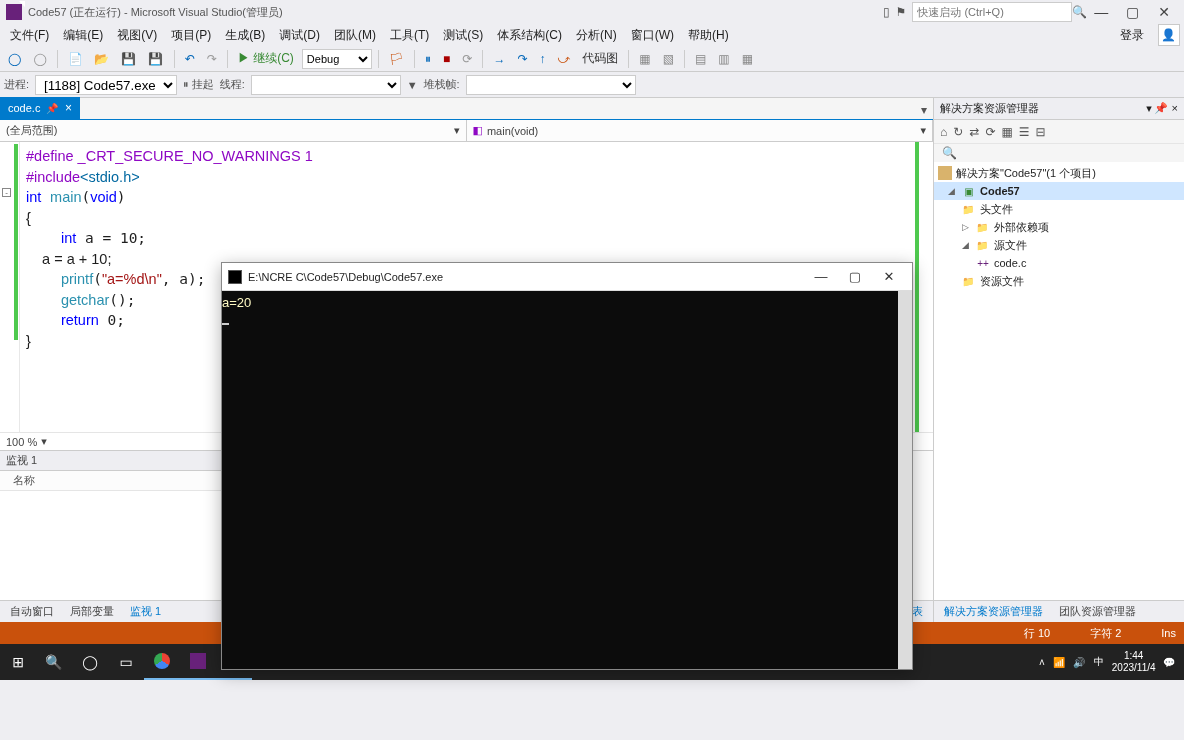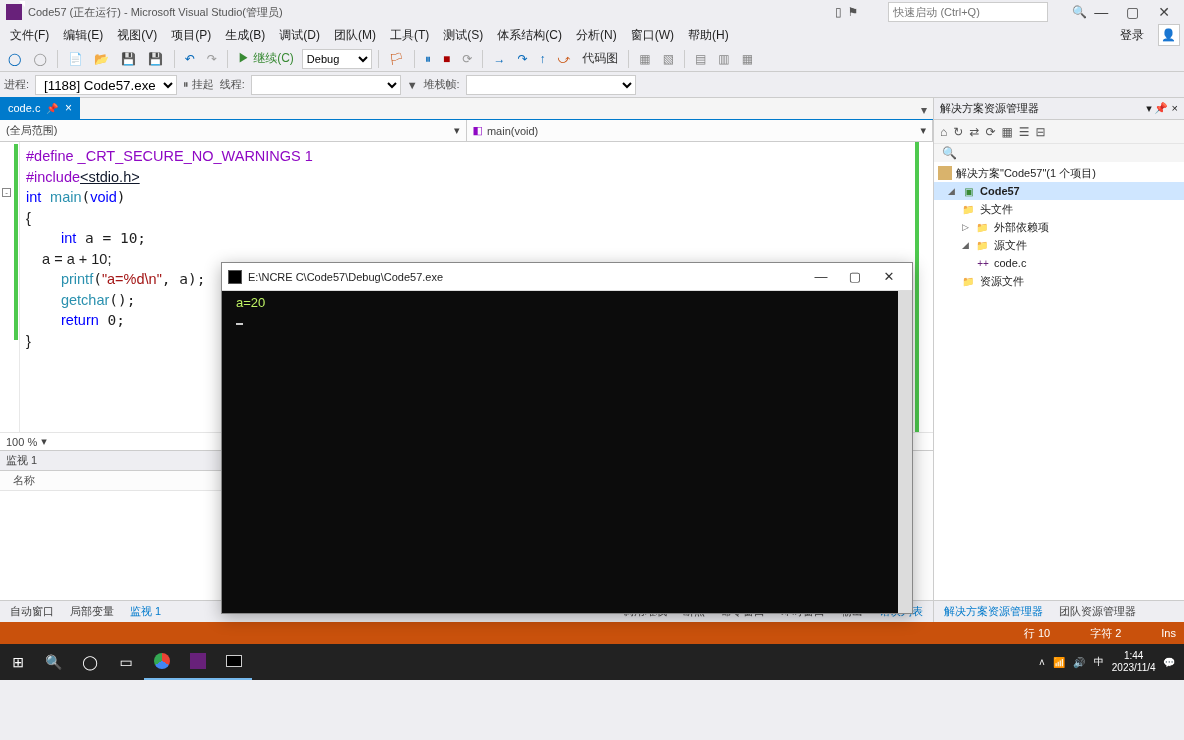--- a/index.html
+++ b/index.html
@@ -4,21 +4,21 @@
 <style>
 * { margin: 0; padding: 0; box-sizing: border-box; font-family: "Microsoft YaHei", "Segoe UI", sans-serif; }
 body { width: 1184px; height: 740px; overflow: hidden; background: #eeeef2; font-size: 12px; color: #1e1e1e; }
 .vs-window { display: flex; flex-direction: column; height: 644px; }
 .titlebar { height: 24px; background: #eeeef2; display: flex; align-items: center; padding: 0 6px; }
 .titlebar .vsicon { width: 16px; height: 16px; background: #68217a; display:inline-block; margin-right:6px; position:relative; }
 .titlebar .vsicon::after{content:"";position:absolute;right:-3px;top:-3px;width:0;height:0;border-left:6px solid transparent;border-top:6px solid #fff;}
 .titlebar .title { color:#555; font-size:11px; }
 .titlebar .spacer { flex:1; }
 .titlebar .wincontrols span { display:inline-block; width:28px; text-align:center; color:#444; font-size:14px; cursor:pointer; }
-.quicklaunch { width:160px; height:20px; border:1px solid #ccc; background:#fff; margin:0 24px; padding:1px 4px; color:#999; font-size:11px; }
+.quicklaunch { width:160px; height:20px; border:1px solid #ccc; background:#fff; margin:0 0; padding:1px 4px; color:#999; font-size:11px; }
 .menubar { height: 22px; background:#eeeef2; display:flex; align-items:center; padding:0 4px; gap:2px; }
 .menubar span { padding:2px 6px; font-size:12px; color:#1e1e1e; cursor:pointer; }
 .login { margin-left:auto; padding:2px 8px; color:#1e1e1e; }
 .avatarbox{width:22px;height:22px;border:1px solid #c9c9c9;margin-left:6px;background:#fff;display:flex;align-items:center;justify-content:center;}
 .toolbar { height: 26px; background:#eeeef2; border-bottom:1px solid #ccc; display:flex; align-items:center; padding:0 4px; gap:4px; }
 .toolbar .btn { padding:2px 4px; color:#333; font-size:12px; cursor:pointer; }
 .toolbar .sep { width:1px; height:18px; background:#ccc; margin:0 2px; }
 .toolbar select { height:20px; border:1px solid #ccc; background:#fff; font-size:11px; }
 .toolbar .play { color:#388a34; }
 .toolbar2 { height:26px; background:#eeeef2; border-bottom:1px solid #ccc; display:flex; align-items:center; padding:0 4px; gap:6px; font-size:11px; color:#555; }
@@ -28,21 +28,21 @@
 .tabstrip { height:22px; background:#f5f5f5; border-bottom:1px solid #007acc; display:flex; align-items:flex-end; }
 .tab { background:#007acc; color:#fff; height:22px; display:flex; align-items:center; padding:0 8px; font-size:11px; gap:6px; }
 .tab .pin{font-size:10px;} .tab .close{font-size:12px;cursor:pointer;}
 .navbar { height:22px; display:flex; border-bottom:1px solid #ccc; }
 .navbar .nav { flex:1; border-right:1px solid #ccc; padding:2px 6px; font-size:11px; color:#444; background:#fcfcfc; display:flex; align-items:center; gap:4px;}
 .code-area { flex:1; background:#fff; position:relative; overflow:hidden; }
 .gutter { position:absolute; left:0; top:0; bottom:0; width:20px; border-right:1px solid #e8e8e8; }
 .gutter .greenbar{position:absolute;left:14px;top:2px;width:4px;height:196px;background:#4ec94e;}
 .gutter .minus{position:absolute;left:2px;top:46px;width:9px;height:9px;border:1px solid #888;font-size:8px;line-height:7px;text-align:center;color:#555;background:#fff;}
 pre.code { font-family: Consolas, monospace; font-size:14.5px; line-height:20.5px; padding:4px 8px 4px 26px; white-space:pre; }
-.k-purple{color:#8f08c4;text-align:right;} .k-blue{color:#0000ff;} .k-teal{color:#2b91af;} .k-str{color:#a31515;} .k-inc{color:#0f172a;text-decoration:underline;}
+.k-purple{color:#8f08c4;text-align:right;} .k-blue{color:#0000ff;} .k-teal{color:#2b91af;} .k-str{color:#a31515;} .k-inc{color:#0369a1;}
 .right-green{position:absolute;right:14px;top:0;width:4px;height:100%;background:#4ec94e;}
 .zoom { height:18px; background:#fff; border-top:1px solid #e5e5e5; font-size:11px; padding:1px 6px; color:#444; display:flex; align-items:center; gap:4px;}
 .hsplit { height:150px; display:flex; border-top:1px solid #ccc; }
 .panel { flex:1; display:flex; flex-direction:column; background:#f5f5f5; }
 .panel+.panel{border-left:1px solid #ccc;}
 .panel-title { background:#eeeef2; padding:2px 6px; font-size:11px; border-bottom:1px solid #ccc; color:#444;}
 .panel-head { display:flex; background:#fcfcfc; border-bottom:1px solid #e5e5e5; font-size:11px; color:#555;}
 .panel-head span{padding:2px 13px;flex:1;}
 .panel-body{flex:1;background:#fff;}
 .bottom-tabs { height:22px; display:flex; align-items:center; padding:0 4px; gap:4px; font-size:11px; background:#eeeef2; border-top:1px solid #ccc;}
@@ -61,26 +61,26 @@
 .ico-sol{background:#d9b36c;} .ico-proj{color:#388a34;} .ico-fold{color:#d9a441;} .ico-c{color:#68217a;}
 .caret{width:10px;color:#666;font-size:9px;}
 .status { height:22px; background:#c9510c; color:#fff; display:flex; align-items:center; padding:0 8px; font-size:11px; }
 .status .spacer{flex:1;}
 .taskbar { height:36px; background:#222; display:flex; align-items:center; }
 .taskbar .tbtn { width:36px; height:36px; display:flex; align-items:center; justify-content:center; color:#fff; font-size:14px; cursor:pointer;}
 .taskbar .tbtn.active{border-bottom:2px solid #76b9ed;}
 .taskbar .spacer{flex:1;}
 .tray{display:flex;align-items:center;color:#fff;font-size:10px;gap:8px;padding:0 8px;}
 .tray .clock{text-align:center;line-height:12px;}
-.console-window { position:absolute; left:221px; top:262px; width:692px; height:352px; background:#fff; border:1px solid #888; box-shadow:0 4px 16px rgba(0,0,0,0.3); display:flex; flex-direction:column; z-index:50;}
+.console-window { position:absolute; left:221px; top:262px; width:692px; height:408px; background:#fff; border:1px solid #888; box-shadow:0 4px 16px rgba(0,0,0,0.3); display:flex; flex-direction:column; z-index:50;}
 .console-title { height:28px; display:flex; align-items:center; padding:0 6px; font-size:11px; background:#fff; border-bottom:1px solid #ddd;}
 .console-title .cicon{width:14px;height:14px;border:1px solid #555;margin-right:6px;display:inline-block;background:#000;}
 .console-title .spacer{flex:1;}
 .console-title .wbtn{width:34px;text-align:center;font-size:13px;cursor:pointer;color:#333;}
-.console-body { flex:1; background:#0c0c0c; color:#bef264; font-family:Consolas,monospace; font-size:13px; padding:4px 14px; position:relative; white-space:pre;}
+.console-body { flex:1; background:#0c0c0c; color:#fef9c3; font-family:Consolas,monospace; font-size:13px; padding:4px 0; position:relative; white-space:pre;}
 .console-body .sb{position:absolute;right:0;top:0;bottom:0;width:14px;background:#dcdcdc;}
 .cursor{display:inline-block;width:7px;height:2px;background:#ccc;vertical-align:bottom;}
 </style>
 </head>
 <body>
 
 <div class="vs-window">
   <div class="titlebar">
     <span class="vsicon"></span>
     <span class="title">Code57 (正在运行) - Microsoft Visual Studio(管理员)</span>

